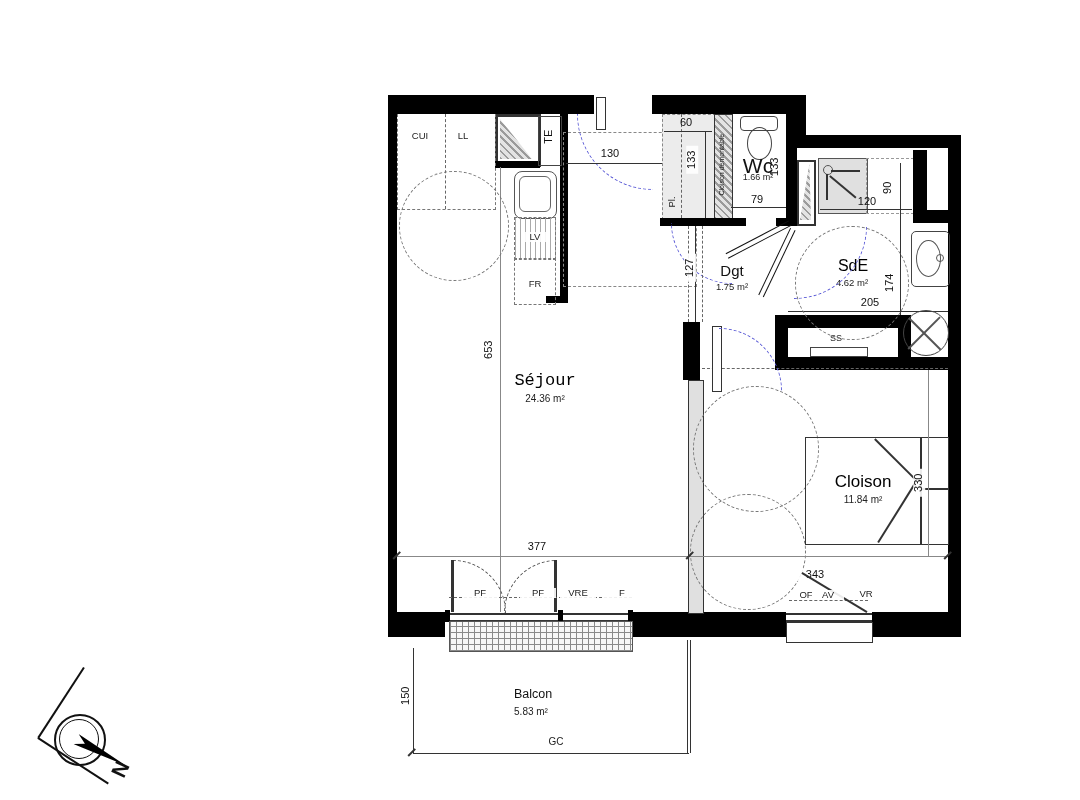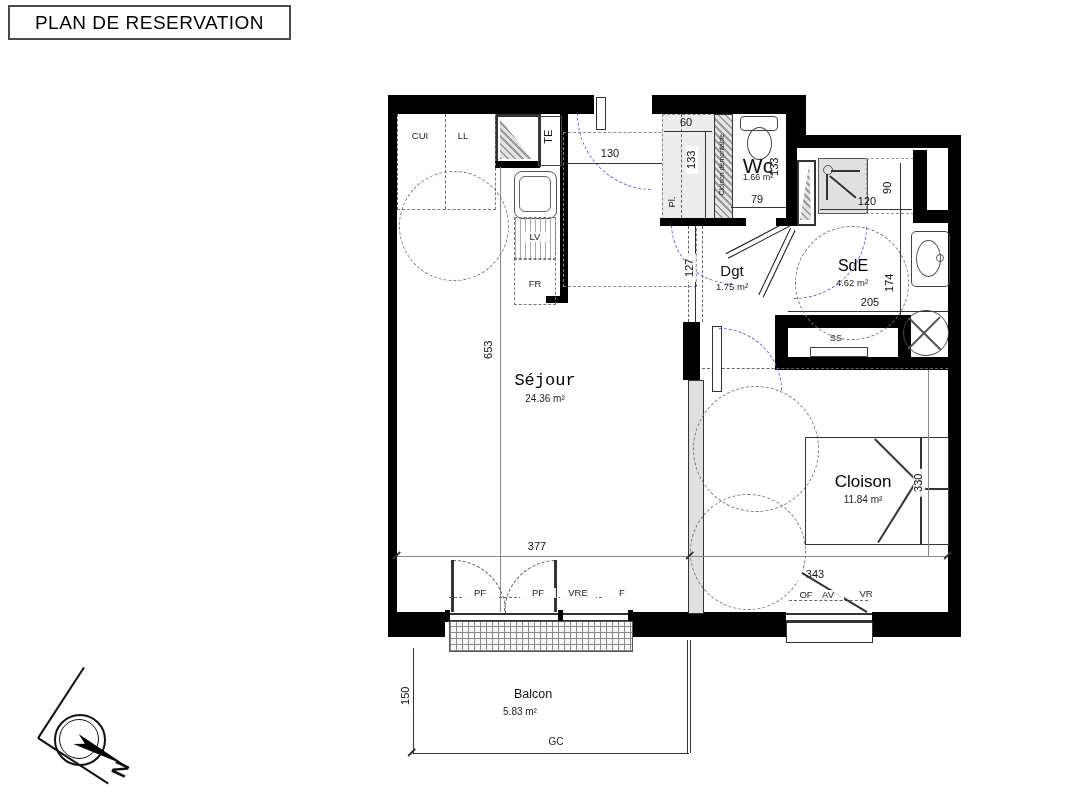--- a/index.html
+++ b/index.html
@@ -32,23 +32,20 @@
                repeating-linear-gradient(90deg,#8a8a8a 0 1px,transparent 1px 6px),#f7f7f7;}
   .frame{position:absolute;border:1.5px solid #333;background:#fff;}
   .title-box{position:absolute;left:8px;top:5px;width:279px;height:31px;border:2px solid #4a4a4a;
              display:flex;align-items:center;justify-content:center;font-size:19px;letter-spacing:0.5px;color:#000;}
 </style>
 </head>
 <body>
 
 <div id="stage">
 
-  <div class="title-box">
-    <span>PLAN DE RESERVATION</span>
-  </div>
 
   <div class="w" style="left:388px;top:95px;width:206px;height:19px;"></div>
   <div class="w" style="left:652px;top:95px;width:154px;height:19px;"></div>
   <div class="w" style="left:797px;top:110px;width:9px;height:38px;"></div>
   <div class="w" style="left:797px;top:135px;width:164px;height:13px;"></div>
   <div class="w" style="left:948px;top:135px;width:13px;height:502px;"></div>
   <div class="w" style="left:388px;top:95px;width:9px;height:542px;"></div>
   <div class="w" style="left:388px;top:612px;width:57px;height:25px;"></div>
   <div class="w" style="left:632px;top:612px;width:154px;height:25px;"></div>
   <div class="w" style="left:872px;top:612px;width:89px;height:25px;"></div>
@@ -218,21 +215,21 @@
   <div class="txt sm chip" style="left:850px;top:589px;width:32px;">VR</div>
   <div class="frame" style="left:786px;top:622px;width:85px;height:19px;border-width:1px;"></div>
 
   <div class="ln" style="left:413px;top:648px;width:1px;height:105px;"></div>
   <div class="ln" style="left:413px;top:753px;width:276px;height:1px;"></div>
   <div class="ln" style="left:687px;top:640px;width:1px;height:113px;"></div>
   <div class="ln" style="left:690px;top:640px;width:1px;height:113px;"></div>
   <div class="thinline" style="left:408px;top:755px;width:10px;transform:rotate(-45deg);"></div>
   <div class="txt dim vtext chip" style="left:392px;top:690px;width:28px;">150</div>
   <div class="txt" style="left:473px;top:688px;width:120px;font-size:12.5px;">Balcon</div>
-  <div class="txt area" style="left:460px;top:707px;width:120px;">5.83 m²</div>
+  <div class="txt area" style="left:471px;top:707px;width:120px;">5.83 m²</div>
   <div class="txt sm chip" style="left:538px;top:737px;width:36px;font-size:10px;">GC</div>
 
   <div class="abs" style="left:30px;top:700px;width:130px;height:95px;">
     <div class="abs" style="left:24px;top:14px;width:48px;height:48px;border:2.5px solid #111;border-radius:50%;"></div>
     <div class="abs" style="left:29px;top:19px;width:38px;height:38px;border:1.2px solid #111;border-radius:50%;"></div>
     <div class="thinline" style="left:8px;top:37px;width:84px;transform:rotate(33deg);background:#111;"></div>
     <div class="thinline" style="left:8px;top:37px;width:84px;transform:rotate(-57deg);background:#111;"></div>
     <div class="abs" style="left:46px;top:31px;width:56px;height:16px;background:#000;clip-path:polygon(0 15%,100% 50%,0 85%,18% 50%);transform:rotate(28deg);transform-origin:0 50%;"></div>
     <div class="txt" style="left:78px;top:58px;width:24px;font-size:21px;font-weight:bold;transform:rotate(115deg);">N</div>
   </div>

